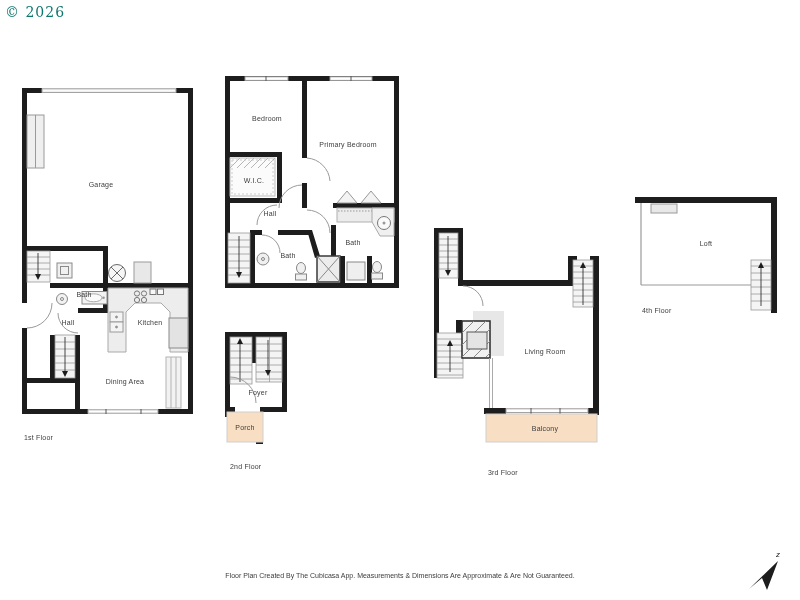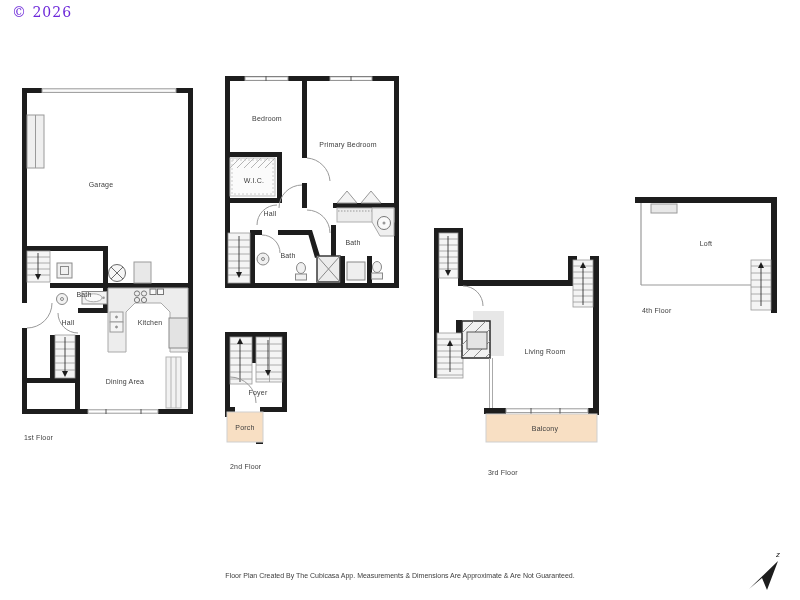--- a/index.html
+++ b/index.html
@@ -1,22 +1,22 @@
 <!DOCTYPE html>
 <html><head>
 <meta charset="utf-8">
 <style>
   html,body{margin:0;padding:0;background:#fff;}
   #page{position:relative;width:800px;height:600px;background:#ffffff;overflow:hidden;
         font-family:"Liberation Sans",sans-serif;}
   .label{position:absolute;font-size:7px;color:#3c3c3c;white-space:nowrap;
          transform:translate(-50%,-50%);letter-spacing:.2px;}
   .label.left{transform:translate(0,-50%);}
-  .watermark{position:absolute;left:12px;top:4px;font-family:"DejaVu Serif",serif;
-             font-size:14px;color:#6d28d9;letter-spacing:1px;}
+  .watermark{position:absolute;left:5px;top:4px;font-family:"DejaVu Serif",serif;
+             font-size:14px;color:#0f766e;letter-spacing:1px;}
   .disclaimer{position:absolute;left:0;right:0;top:572px;text-align:center;
               font-size:7px;color:#3c3c3c;}
   .compass-z{position:absolute;left:776px;top:550px;font-size:8px;color:#1d1d1d;
              font-style:italic;}
   svg{position:absolute;left:0;top:0;}
 </style>
 </head>
 <body>
 
 <div id="page">

